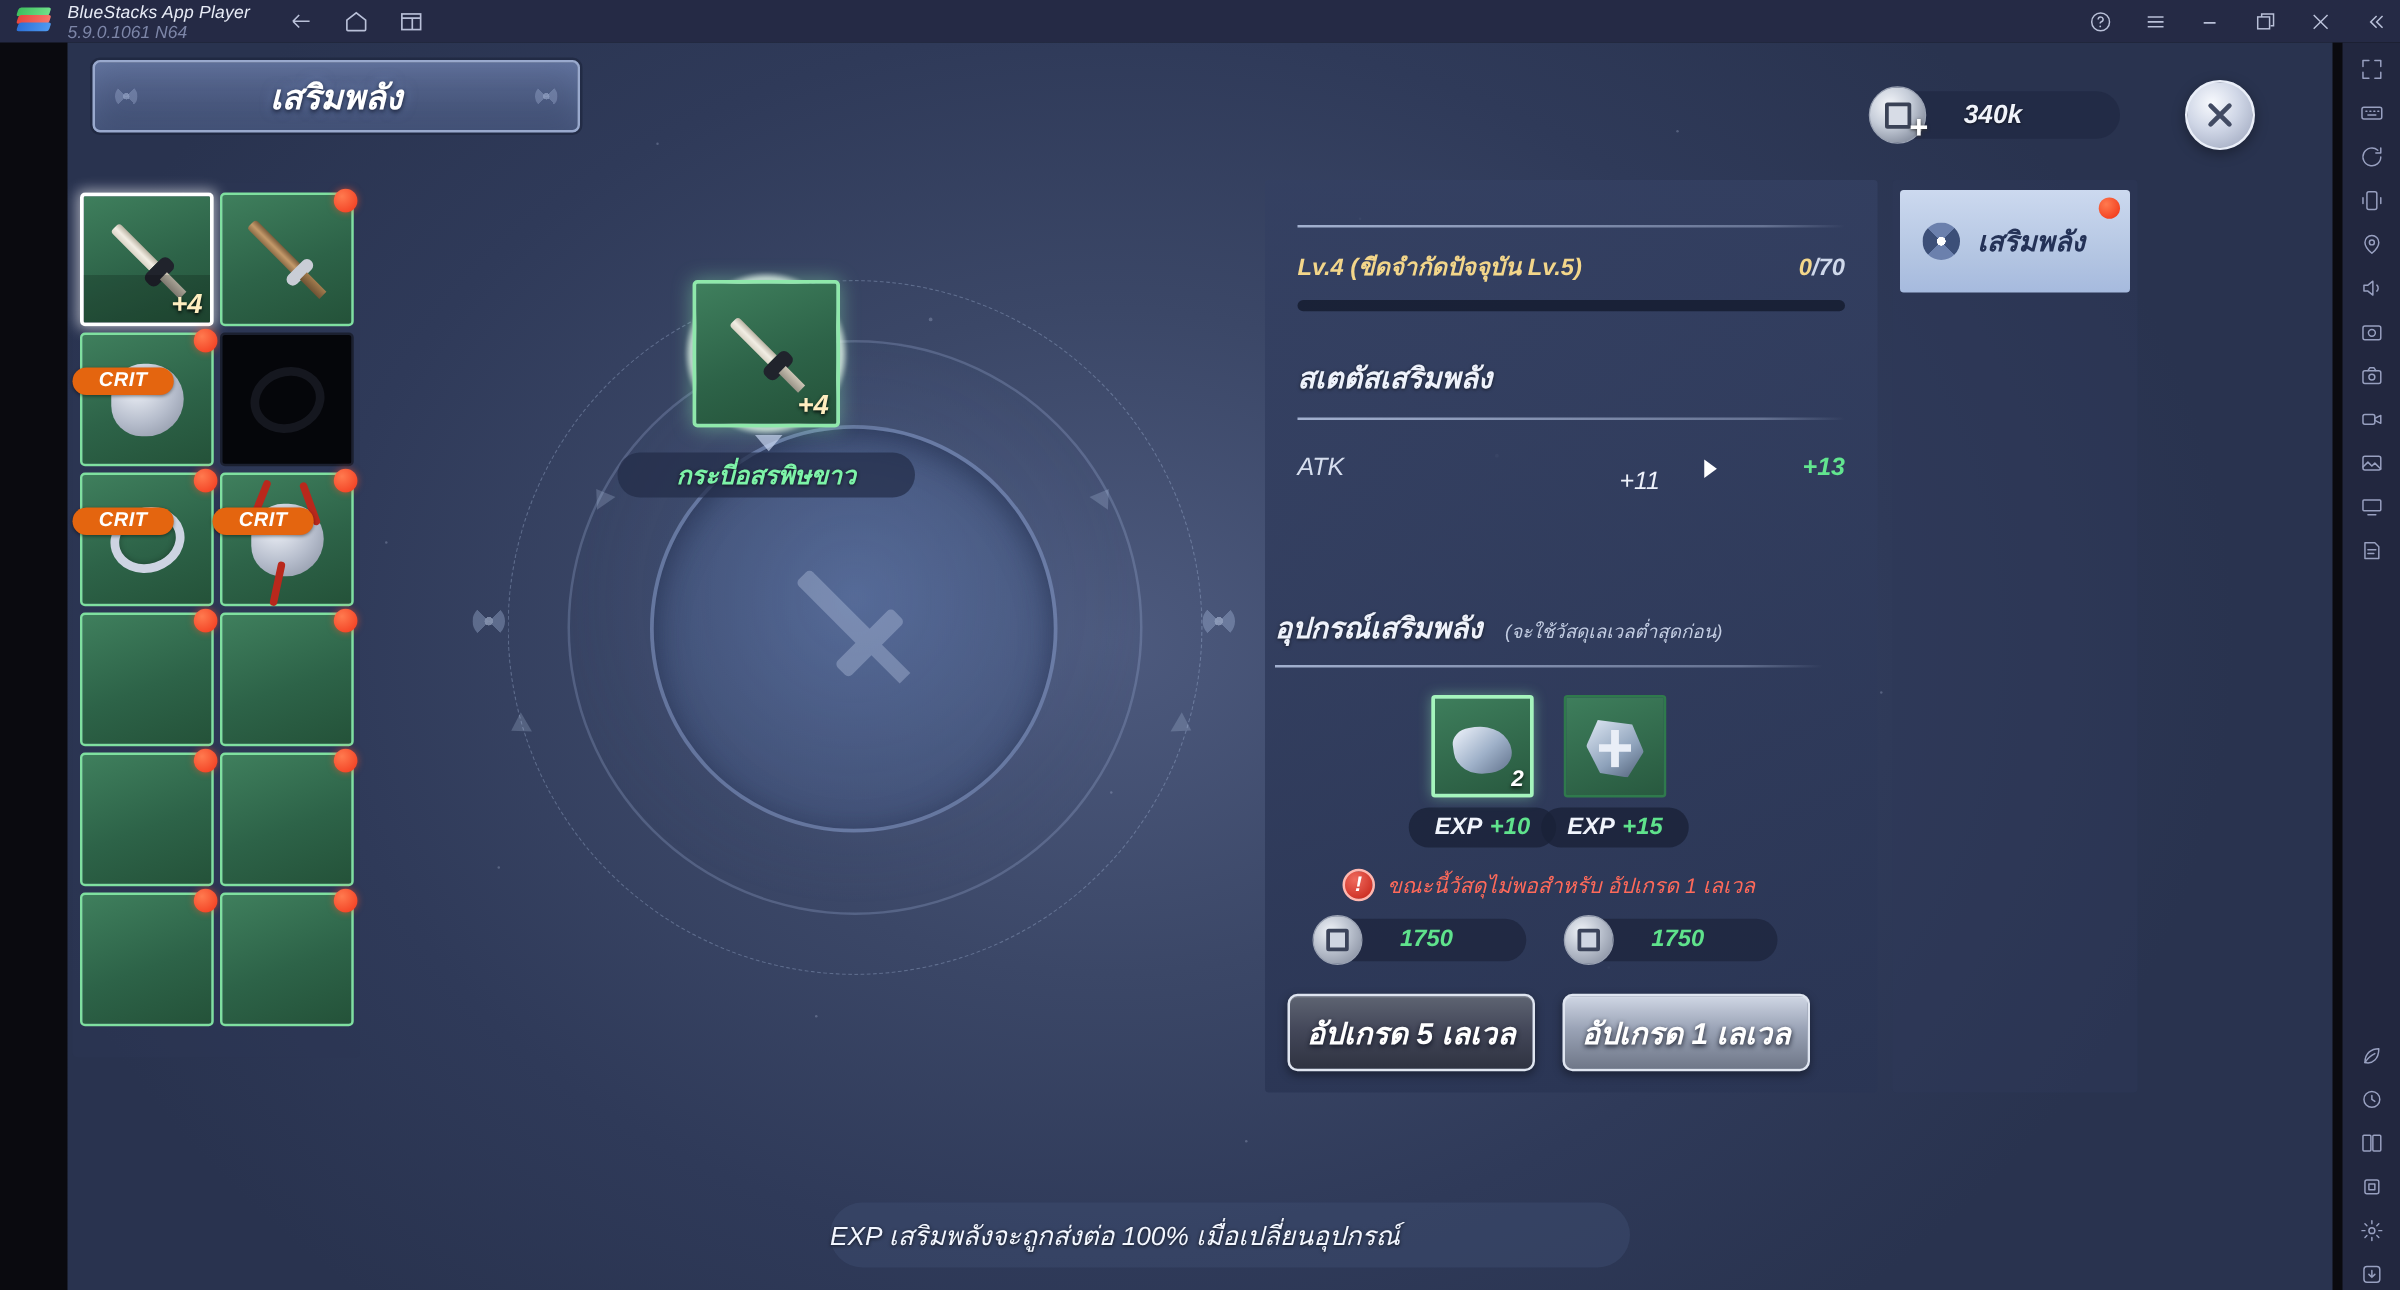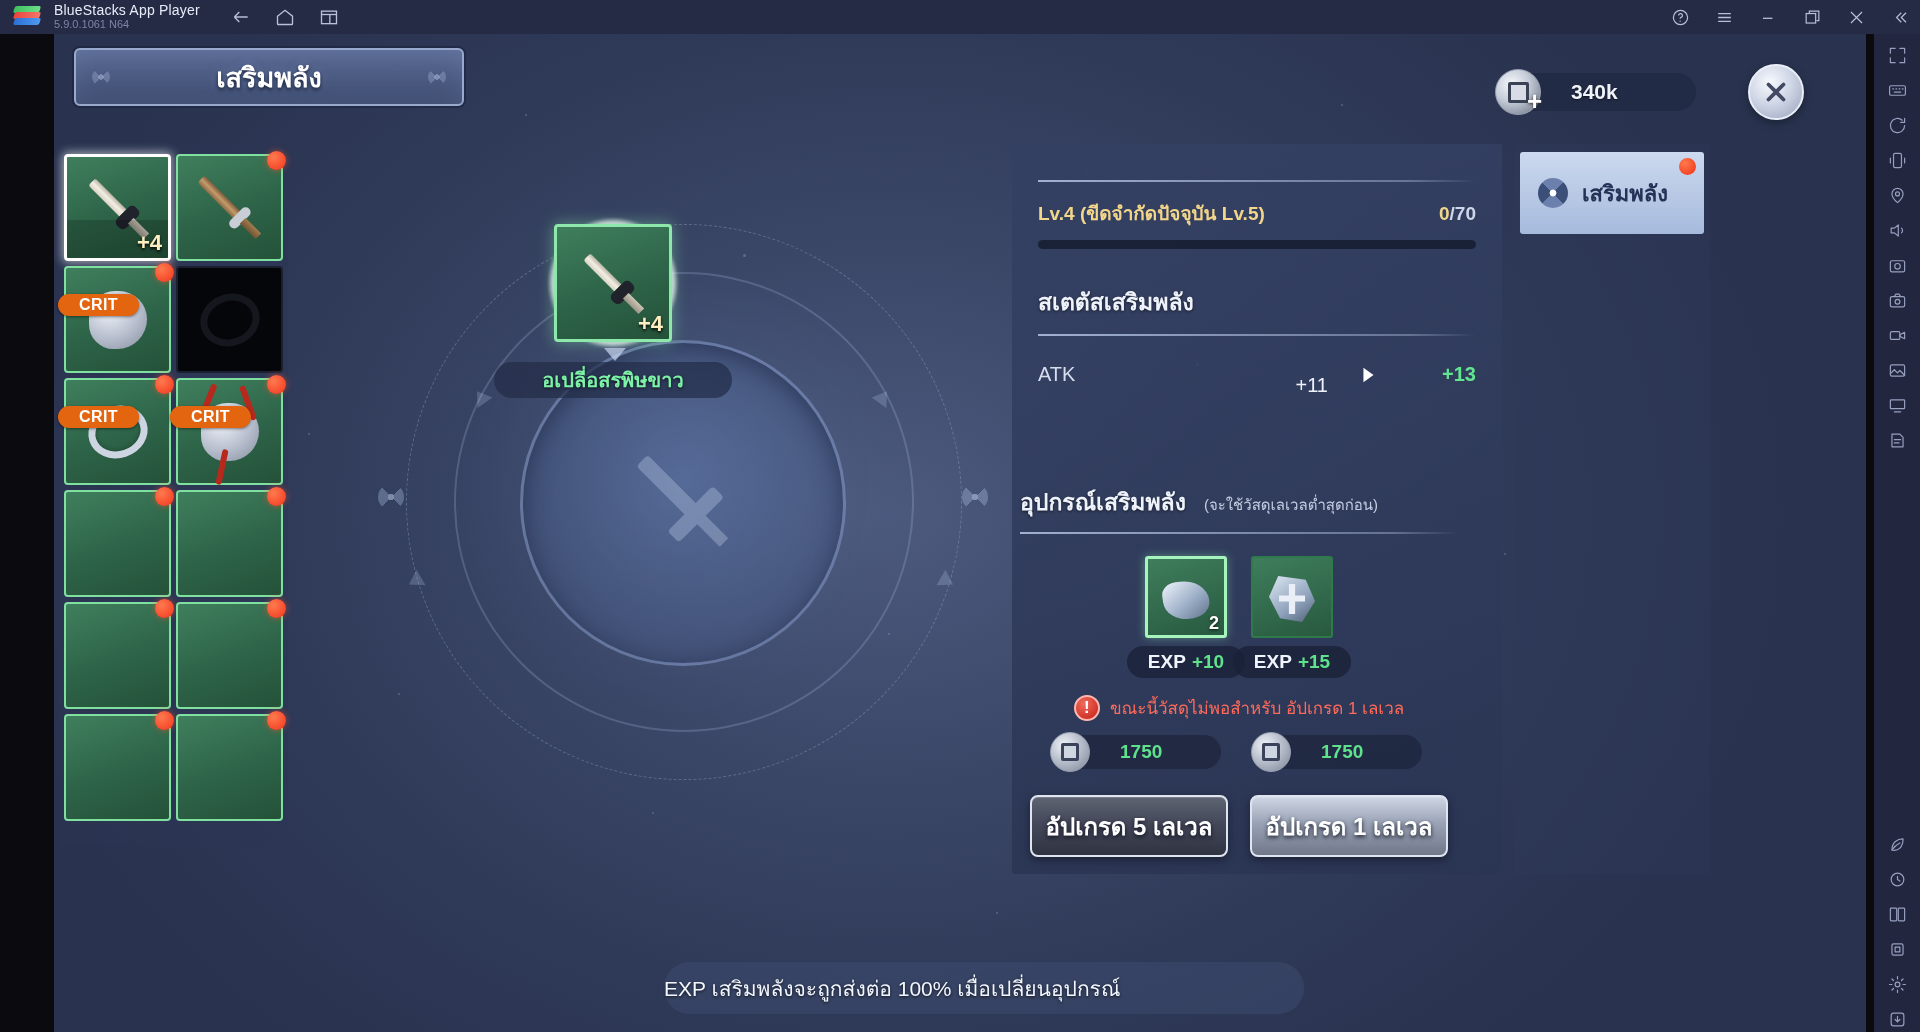--- a/index.html
+++ b/index.html
@@ -4,36 +4,36 @@
 <style>
   * { box-sizing: border-box; margin: 0; padding: 0; }
   html, body {
     width: 1920px; height: 1032px;
     background: #000;
     font-family: "Liberation Sans", "DejaVu Sans", sans-serif;
     overflow: hidden;
   }
 
   
-  #app { position: relative; width: 1920px; height: 1032px; background: #0a0a0f; }
+  #app { position: relative; width: 1920px; height: 1032px; background: #0a0a0f; font-style: italic; }
 
   .bs-titlebar {
     position: absolute; top: 0; left: 0; width: 1920px; height: 34px;
     background: #252a45; display: flex; align-items: center;
   }
   .bs-logo {
     width: 26px; height: 22px; margin-left: 14px; position: relative;
   }
   .bs-logo i { position: absolute; left: 0; width: 26px; height: 7px; border-radius: 2px; transform: skewX(-18deg); }
   .bs-logo i:nth-child(1) { top: 0; background: linear-gradient(90deg,#3fbf5e,#6fe08a); }
   .bs-logo i:nth-child(2) { top: 6px; background: linear-gradient(90deg,#e8453c,#f5766a); }
   .bs-logo i:nth-child(3) { top: 12px; background: linear-gradient(90deg,#2b6fd6,#4f9af0); }
   .bs-titletext { margin-left: 14px; line-height: 1.05; }
   .bs-titletext .t1 { font-size: 14px; color: #e8ecf7; letter-spacing: .2px; }
-  .bs-titletext .t2 { font-size: 11px; color: #7d86a8; margin-top: 1px; }
+  .bs-titletext .t2 { font-size: 14px; color: #7d86a8; margin-top: 1px; }
   .bs-navicons { display: flex; align-items: center; gap: 22px; margin-left: 30px; }
   .bs-navicons .ic { width: 22px; height: 22px; color: #b9c0d8; display: flex; align-items: center; justify-content: center; cursor: pointer; }
   .bs-right { position: absolute; right: 10px; top: 0; height: 34px; display: flex; align-items: center; gap: 24px; }
   .bs-right .ic { width: 20px; height: 20px; color: #b9c0d8; display: flex; align-items: center; justify-content: center; cursor: pointer; }
 
   .bs-sidebar {
     position: absolute; right: 0; top: 34px; width: 46px; height: 998px;
     background: #22273f; display: flex; flex-direction: column; align-items: center;
     padding-top: 8px; gap: 9px;
   }
@@ -517,21 +517,21 @@
             <div class="sword">
                 <div class="blade"></div>
                 <div class="guard"></div>
                 <div class="grip"></div>
               </div>
           </div>
           <div class="halfshade"></div>
           <div class="plus">+4</div>
         </div>
         <div class="focus-caret"></div>
-        <div class="focus-name">อเปลี่อสรพิษขาว</div>
+        <div class="focus-name">กระบี่อสรพิษขาว</div>
       </div>
 
       <div class="infobar">
         <span>EXP เสริมพลังจะถูกส่งต่อ 100% เมื่อเปลี่ยนอุปกรณ์</span>
       </div>
     </div>
 
     <div class="detail">
 
       <div style="position:absolute;left:26px;top:22px;width:438px;">

